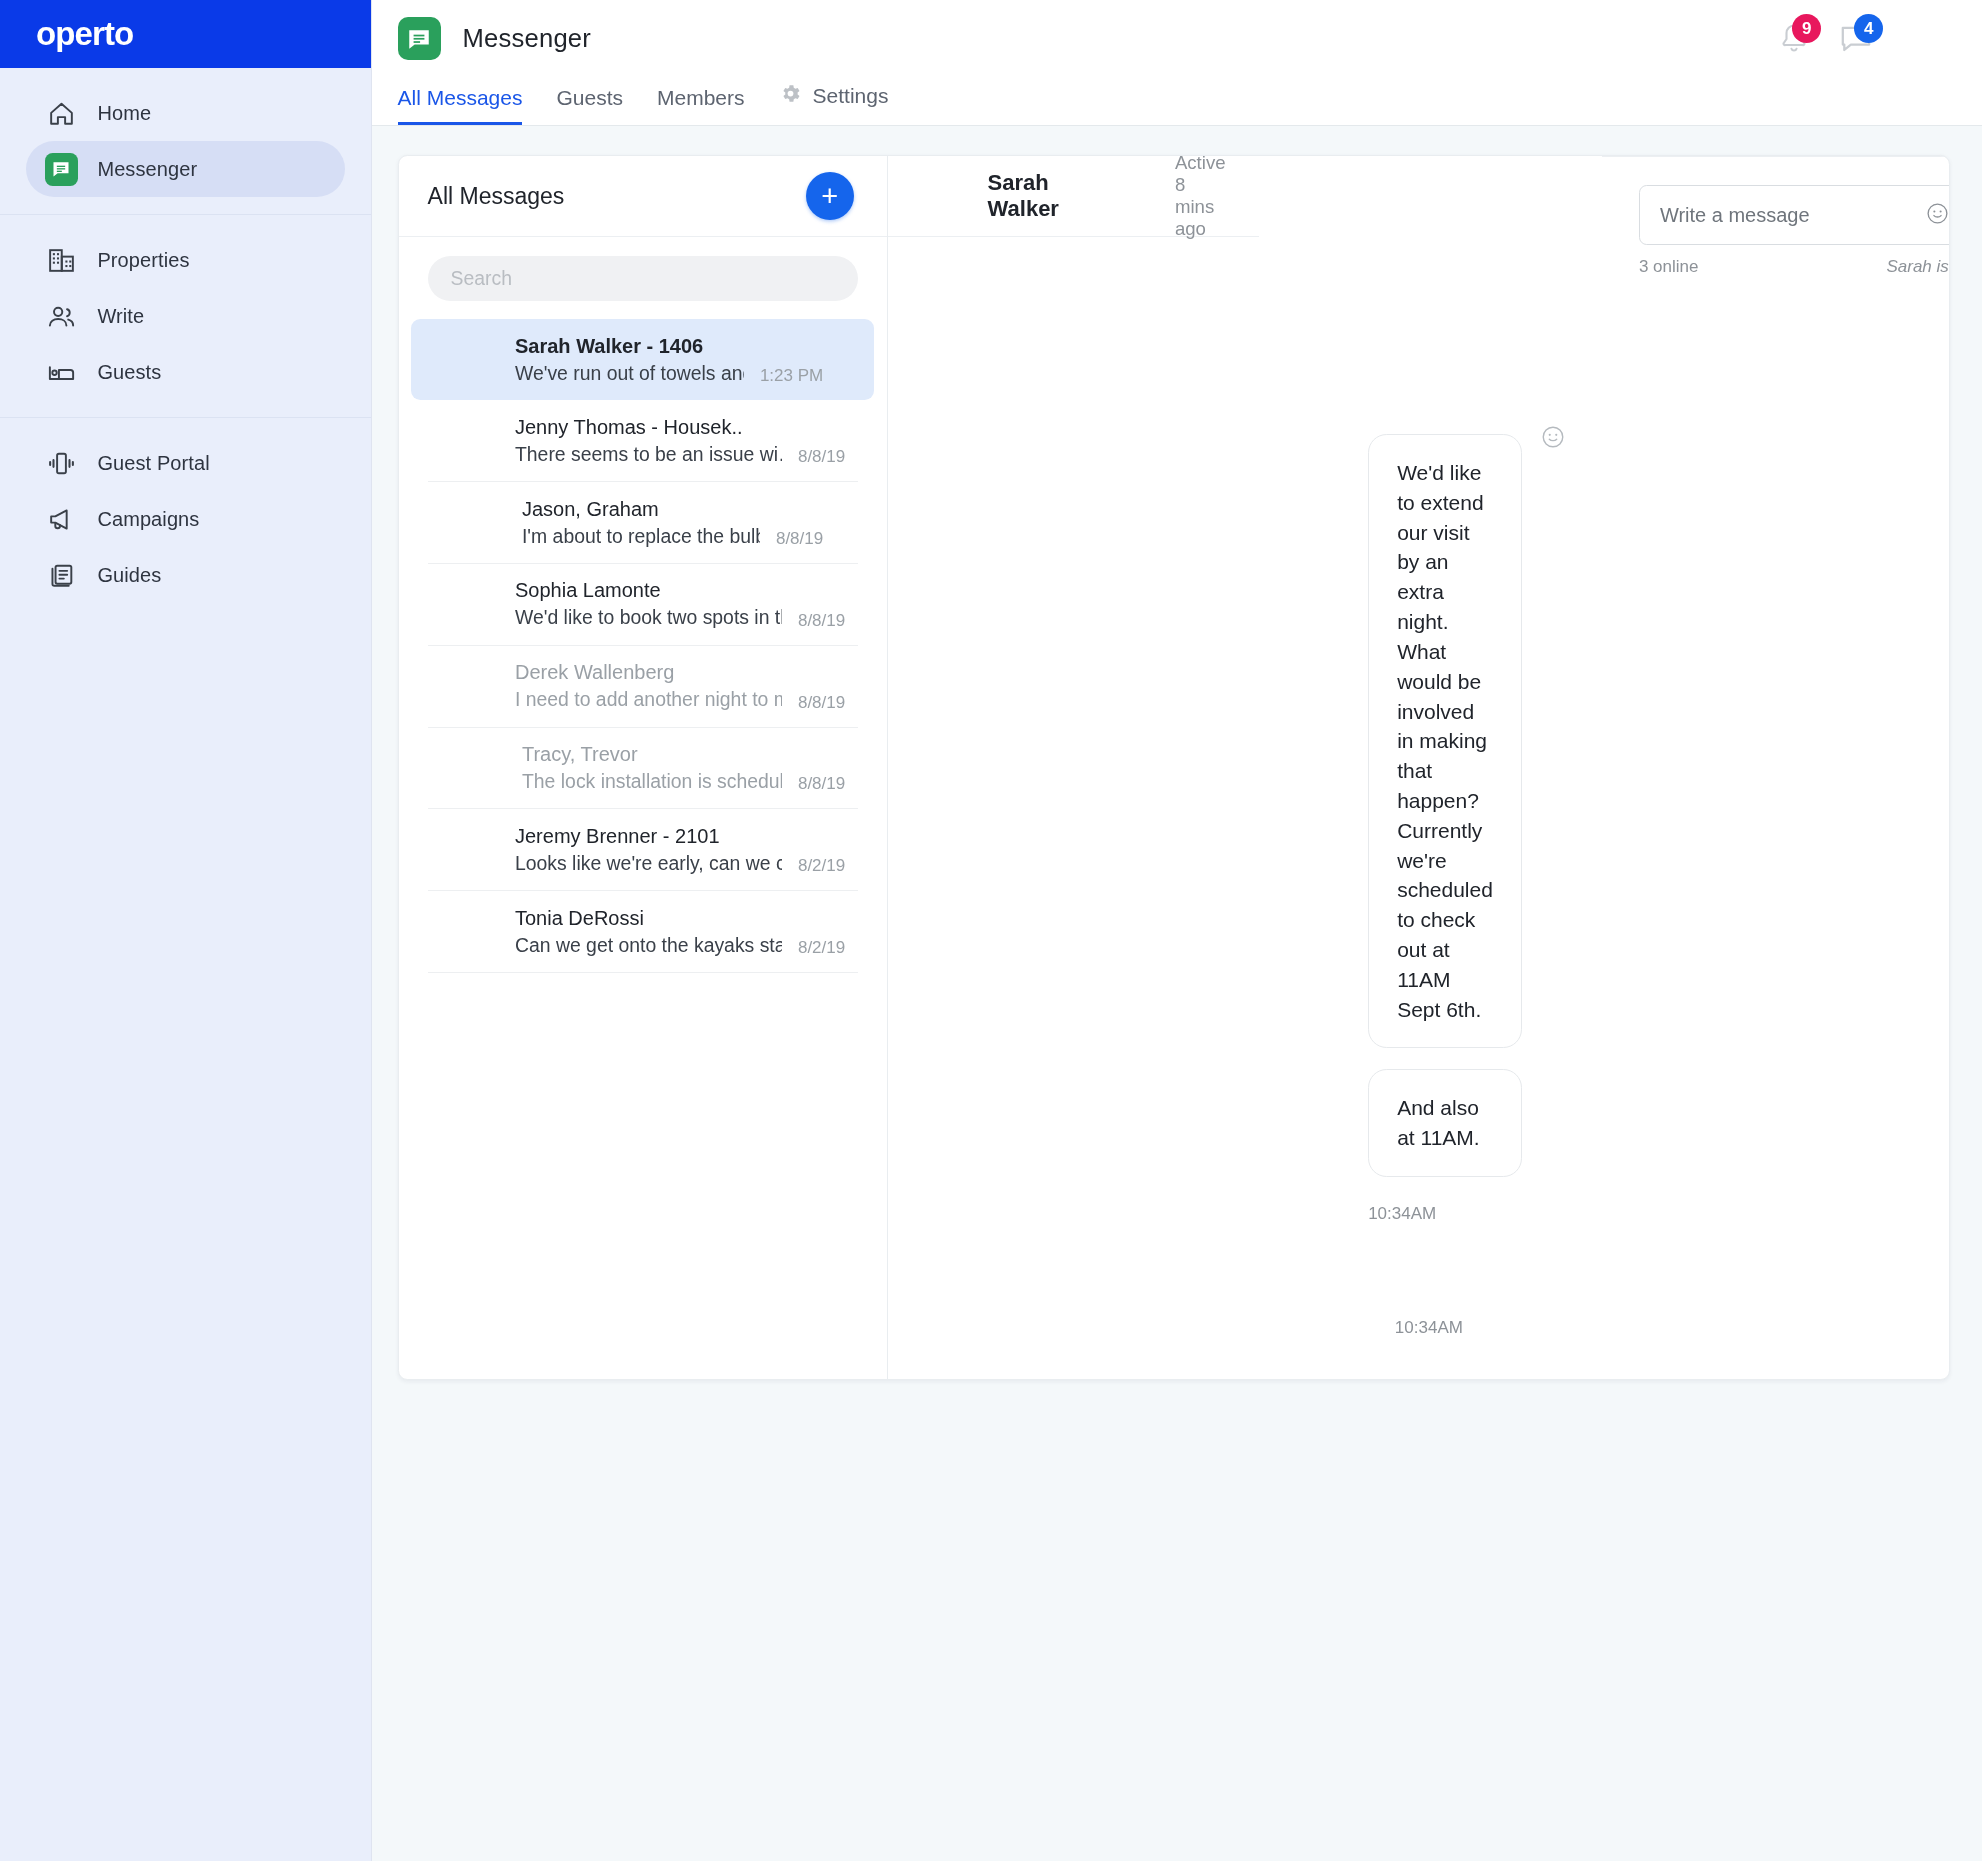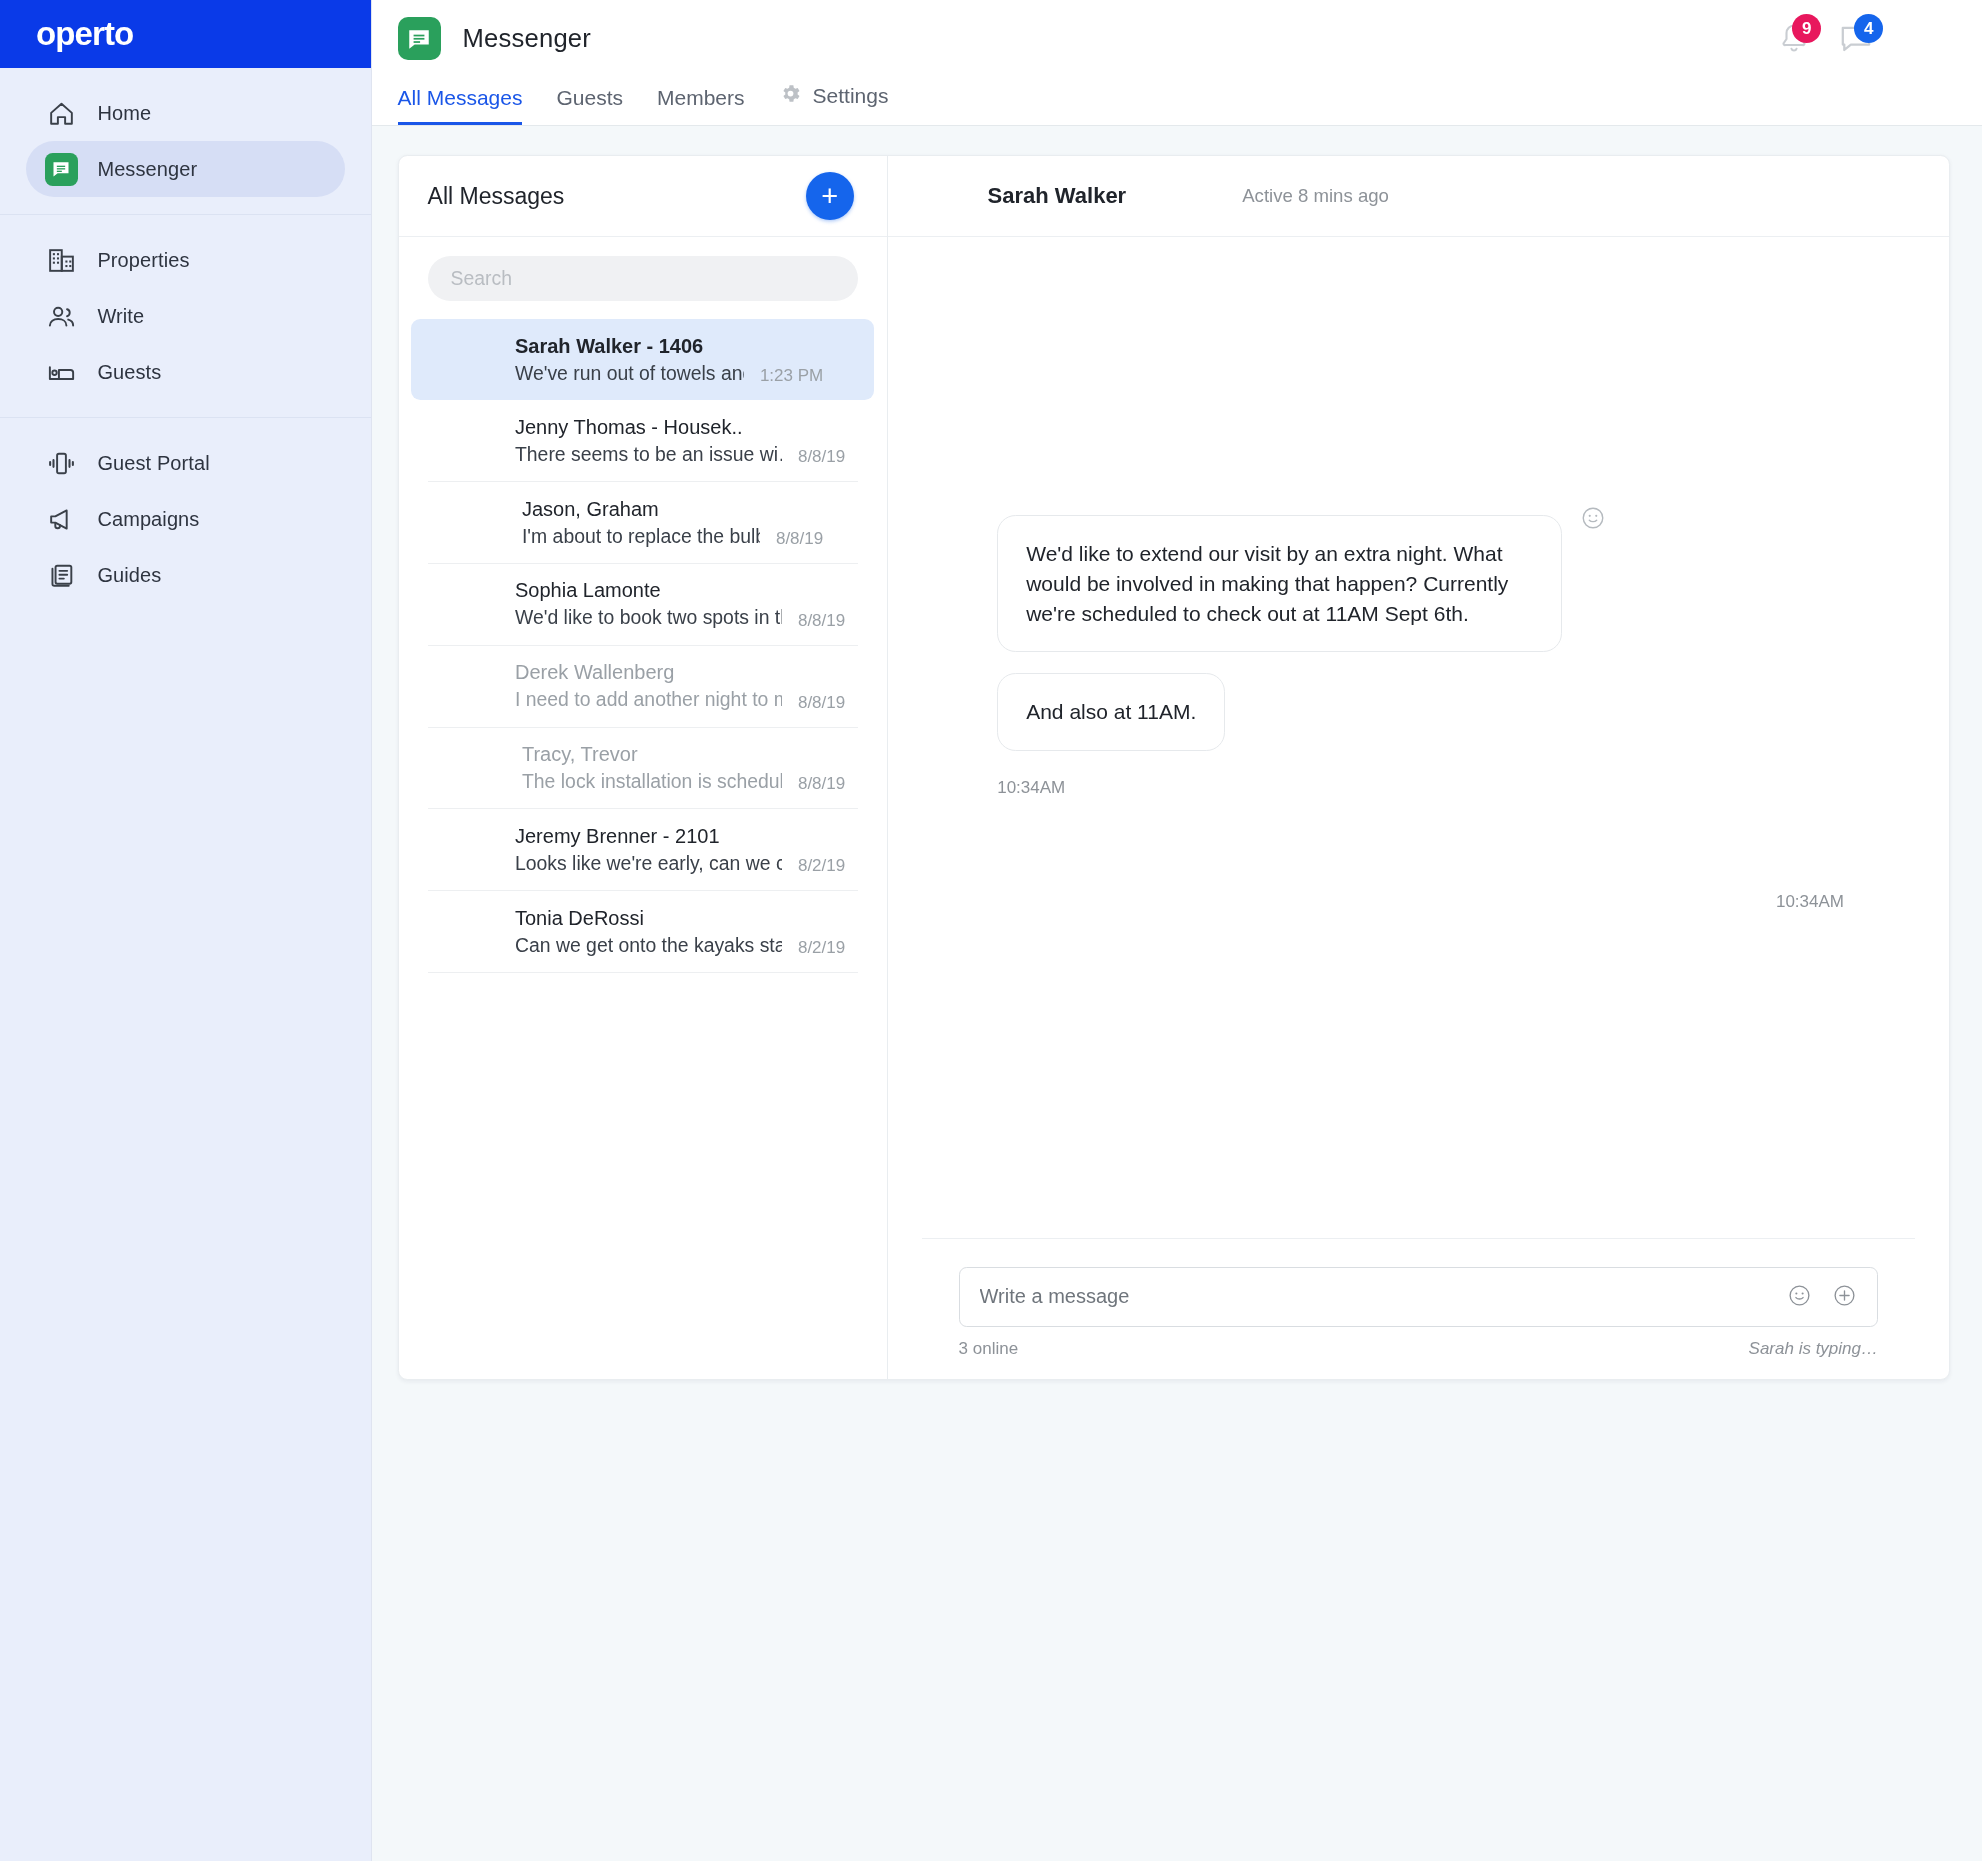--- a/index.html
+++ b/index.html
@@ -238,21 +238,21 @@
     justify-content: space-between;
     padding-left: 15.5px;
     min-height: 53px;
   }
   .conv-time { font-size: 17px; color: #9aa0a6; white-space: nowrap; }
   .read-dot {
     width: 22px; height: 22px; border-radius: 50%; overflow: hidden;
   }
 
   
-  .chat-pane { flex: 1 1 auto; display: flex; flex-direction: column; min-width: 0; }
+  .chat-pane { flex: 1 1 auto; display: flex; flex-direction: row; min-width: 0; }
   .chat-head {
     height: 81px;
     display: flex;
     align-items: center;
     padding: 0 33px 0 37px;
     border-bottom: 0.8px solid #eceff2;
   }
   .chat-head-av {
     width: 43px; height: 43px; border-radius: 50%; overflow: hidden;
     flex: 0 0 43px; margin-right: 20px;

